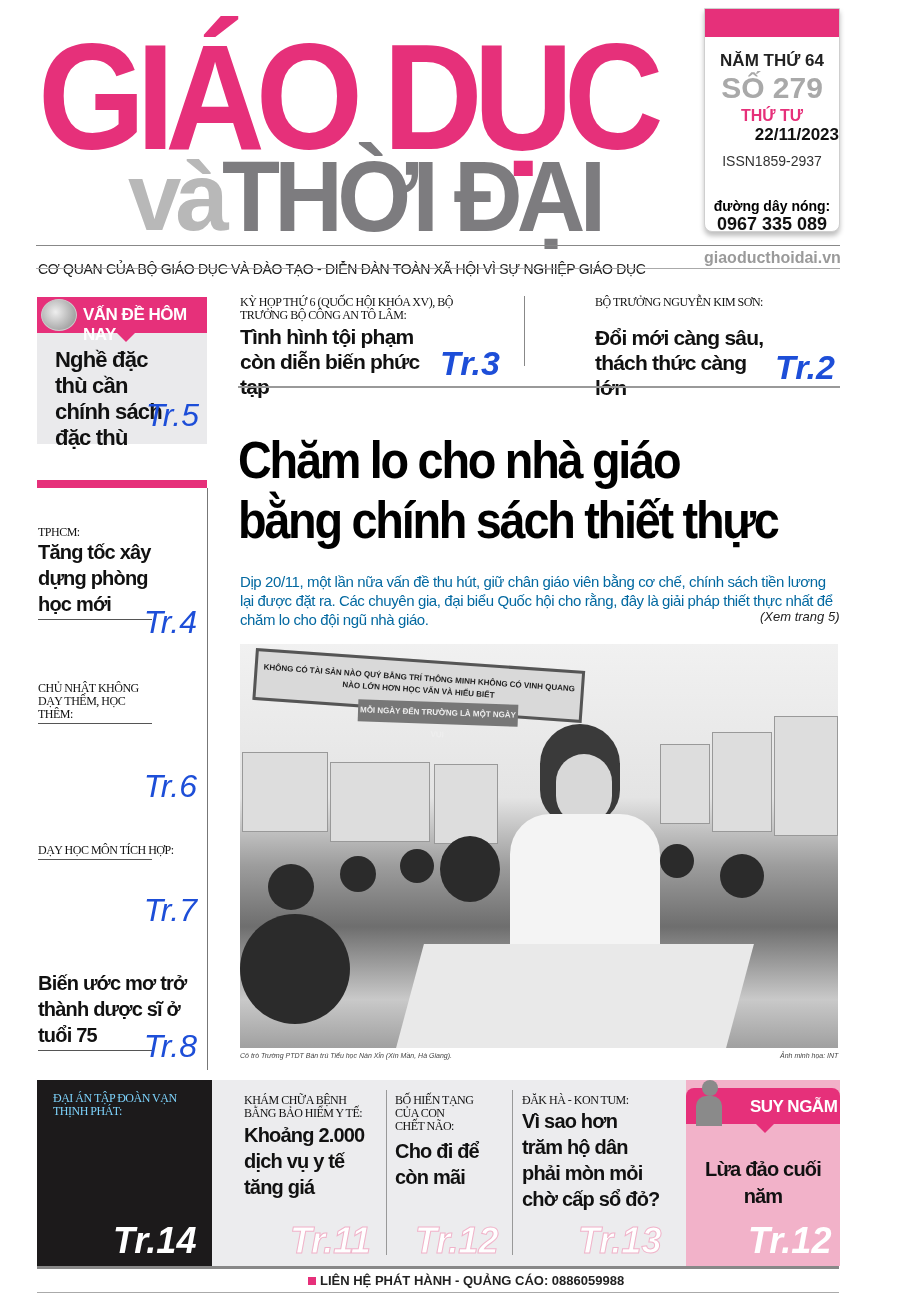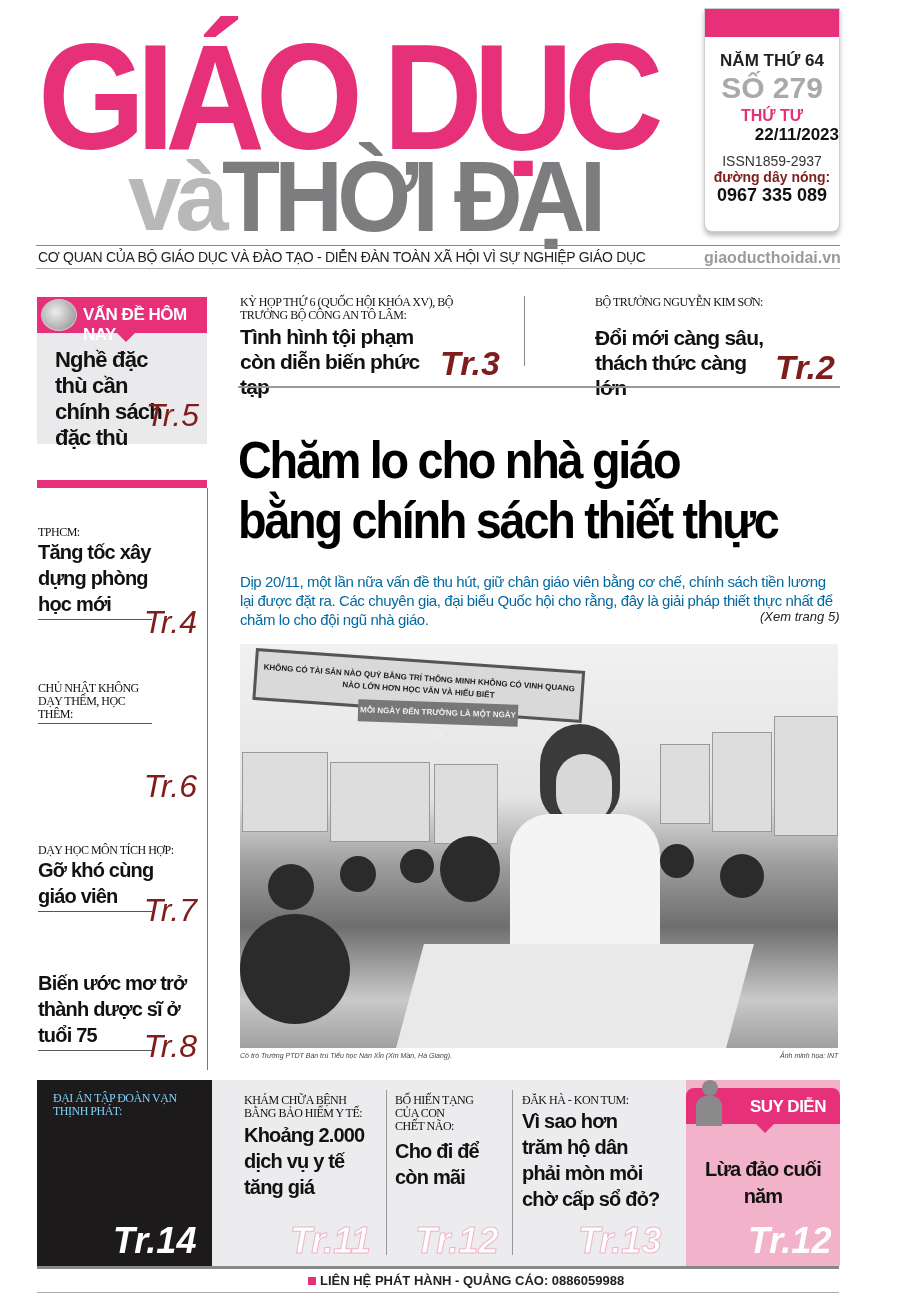--- a/index.html
+++ b/index.html
@@ -14,38 +14,38 @@
   .mast-line2 { left: 222px; top: 150px; font-weight: 700; font-size: 100px; line-height: 92px; color: #7d7c7f; letter-spacing: -6px; white-space: nowrap; transform: scaleX(0.95); transform-origin: left top; }
 
   .issue-box { left: 704px; top: 8px; width: 136px; height: 224px; border: 1px solid #cfcfcf; border-radius: 0 0 8px 8px;
     box-shadow: 0 4px 5px rgba(0,0,0,0.25); text-align: center; background: #fff; }
   .issue-bar { height: 28px; background: #e6307a; }
   .issue-year { margin-top: 14px; font-weight: 700; font-size: 17px; color: #222; }
   .issue-no { font-weight: 700; font-size: 30px; color: #a9a9a9; line-height: 34px; }
   .issue-day { font-weight: 700; font-size: 16px; color: #e6307a; margin-top: 2px; }
   .issue-date { font-weight: 700; font-size: 17px; text-align: right; }
   .issue-issn { font-size: 14px; color: #333; margin-top: 8px; }
-  .issue-hot { font-weight: 700; font-size: 14px; color: #7f1d1d; }
+  .issue-hot { font-weight: 700; font-size: 14px; color: #000000; margin-top: 29px; }
   .issue-phone { font-weight: 700; font-size: 18px; color: #111; }
 
   .tagline-rule { left: 36px; top: 245px; width: 804px; height: 1px; background: #888; }
-  .tagline { left: 38px; top: 249px; font-size: 14px; color: #222; letter-spacing: -0.3px; white-space: nowrap; }
+  .tagline { left: 38px; top: 261px; font-size: 14px; color: #222; letter-spacing: -0.3px; white-space: nowrap; }
   .site { left: 704px; top: 249px; font-size: 16px; color: #9a9a9a; font-weight: 700; }
   .tagline-rule2 { left: 36px; top: 268px; width: 804px; height: 1px; background: #aaa; }
 
   
   .today-box { left: 37px; top: 297px; width: 170px; height: 147px; background: #eaeaec; }
   .today-head { height: 36px; background: #e6307a; position: relative; }
   .today-head .globe { position: absolute; left: 4px; top: 2px; width: 36px; height: 32px; border-radius: 50%;
     background: radial-gradient(circle at 40% 40%, #eee, #888); border: 1px solid #ccc; }
   .today-head .label { position: absolute; left: 46px; top: 8px; color: #fff; font-weight: 700; font-size: 17px; letter-spacing: -0.5px; }
   .today-head .tri { position: absolute; left: 80px; top: 36px; width: 0; height: 0; border-left: 9px solid transparent; border-right: 9px solid transparent; border-top: 9px solid #e6307a; }
   .today-title { position: absolute; left: 18px; top: 50px; font-weight: 700; font-size: 22px; line-height: 26px; letter-spacing: -0.8px; }
 
-  .tr { color: #7f1d1d; font-style: italic; font-family: "Liberation Sans", sans-serif; }
+  .tr { color: #1d4ed8; font-style: italic; font-family: "Liberation Sans", sans-serif; }
   .tr-thin { font-weight: 400; font-size: 32px; }
   .tr-bold { font-weight: 700; font-size: 34px; }
 
   
   .kicker { font-family: "Liberation Serif", serif; font-size: 12px; line-height: 13px; letter-spacing: -0.5px; color: #111; text-transform: uppercase; }
   .headline { font-weight: 700; font-size: 21px; line-height: 25px; letter-spacing: -0.8px; }
   .story1 { left: 240px; top: 296px; width: 280px; }
   .story2 { left: 595px; top: 296px; width: 250px; }
   .vdiv { left: 524px; top: 296px; width: 1px; height: 70px; background: #888; }
   .hrule-top { left: 238px; top: 386px; width: 602px; height: 2px; background: #999; }
@@ -192,21 +192,20 @@
 </div>
 
 <div class="abs lstory" style="top:682px;">
   <div class="kicker" style="width:120px">CHỦ NHẬT KHÔNG DẠY THÊM, HỌC THÊM:</div>
   <div class="ul"></div>
   <div class="tr tr-thin" style="top:86px;">Tr.6</div>
 </div>
 
 <div class="abs lstory" style="top:844px;">
   <div class="kicker">DẠY HỌC MÔN TÍCH HỢP:</div>
-  <div class="headline" style="width:130px;">Gỡ khó cùng giáo viên</div>
   <div class="ul"></div>
   <div class="tr tr-thin" style="top:48px;">Tr.7</div>
 </div>
 
 <div class="abs lstory" style="top:970px;">
   <div class="headline" style="width:150px;">Biến ước mơ trở thành dược sĩ ở tuổi 75</div>
   <div class="ul"></div>
   <div class="tr tr-thin" style="top:58px;">Tr.8</div>
 </div>
 
@@ -236,21 +235,21 @@
   <div class="headline" style="top:28px; width:140px">Vì sao hơn trăm hộ dân phải mòn mỏi chờ cấp sổ đỏ?</div>
   <div class="tr" style="left:56px; top:140px;">Tr.13</div>
 </div>
 
 <div class="abs b-pink">
   <div class="head"></div>
   <div class="person">
       <div class="h"></div>
       <div class="b"></div>
     </div>
-  <span class="label">SUY DIỄN</span>
+  <span class="label">SUY NGẪM</span>
   <div class="tri"></div>
   <div class="headline">Lừa đảo cuối năm</div>
   <div class="tr">Tr.12</div>
 </div>
 <div class="abs bottom-shadow"></div>
 
 <div class="abs footer">
   <span class="sq"></span><span>LIÊN HỆ PHÁT HÀNH - QUẢNG CÁO:  0886059988</span>
 </div>
 <div class="abs footer-rule"></div>

